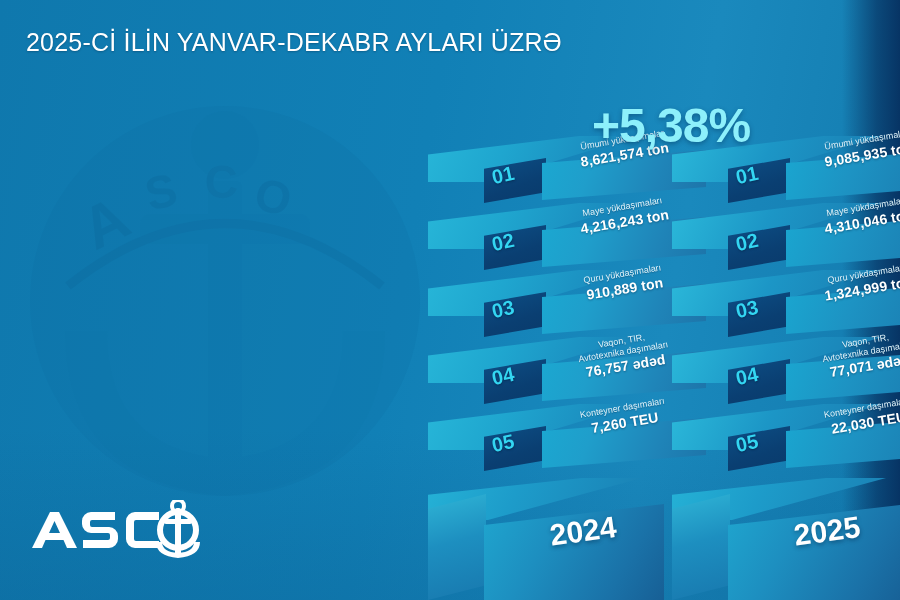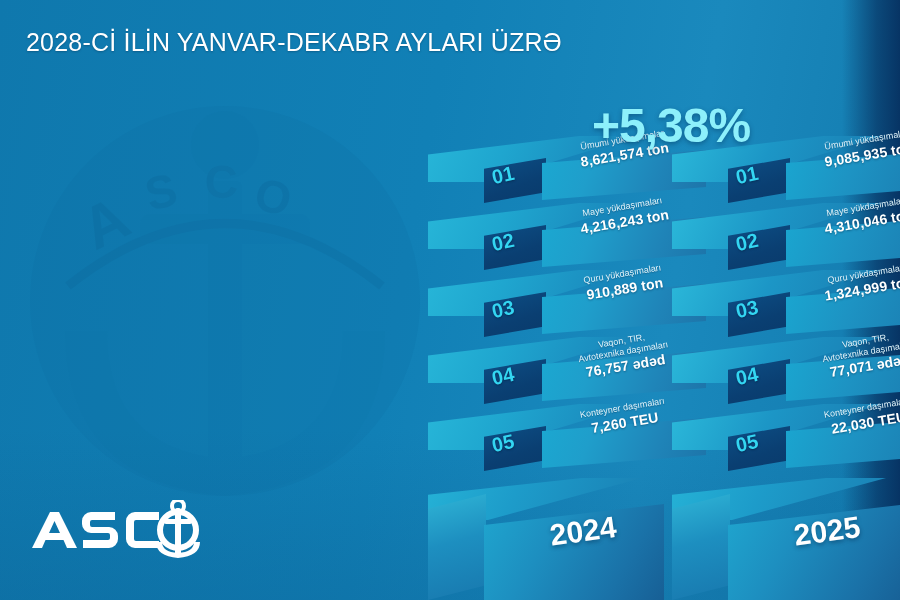--- a/index.html
+++ b/index.html
@@ -171,21 +171,21 @@
         <text x="215" y="112" font-size="46" transform="rotate(-1 215 112)">C</text>
         <text x="262" y="122" font-size="46" transform="rotate(14 262 122)">O</text>
       </g>
     </svg>
   </div>
   <div class="bg-bottom-shade"></div>
   <div class="bg-right-dark"></div>
 </div>
 
 <div class="title-wrap">
-  <div class="title-line1">2028-Cİ İLİN YANVAR-DEKABR AYLARI ÜZRƏ</div>
+  <div class="title-line1">2025-Cİ İLİN YANVAR-DEKABR AYLARI ÜZRƏ</div>
 </div>
 
 <div class="stage">
 
   <div class="stack stack-left">
     <div class="slab">
       <div class="top"></div>
       <div class="side"></div>
       <div class="idx">01</div>
       <div class="panel"></div>

